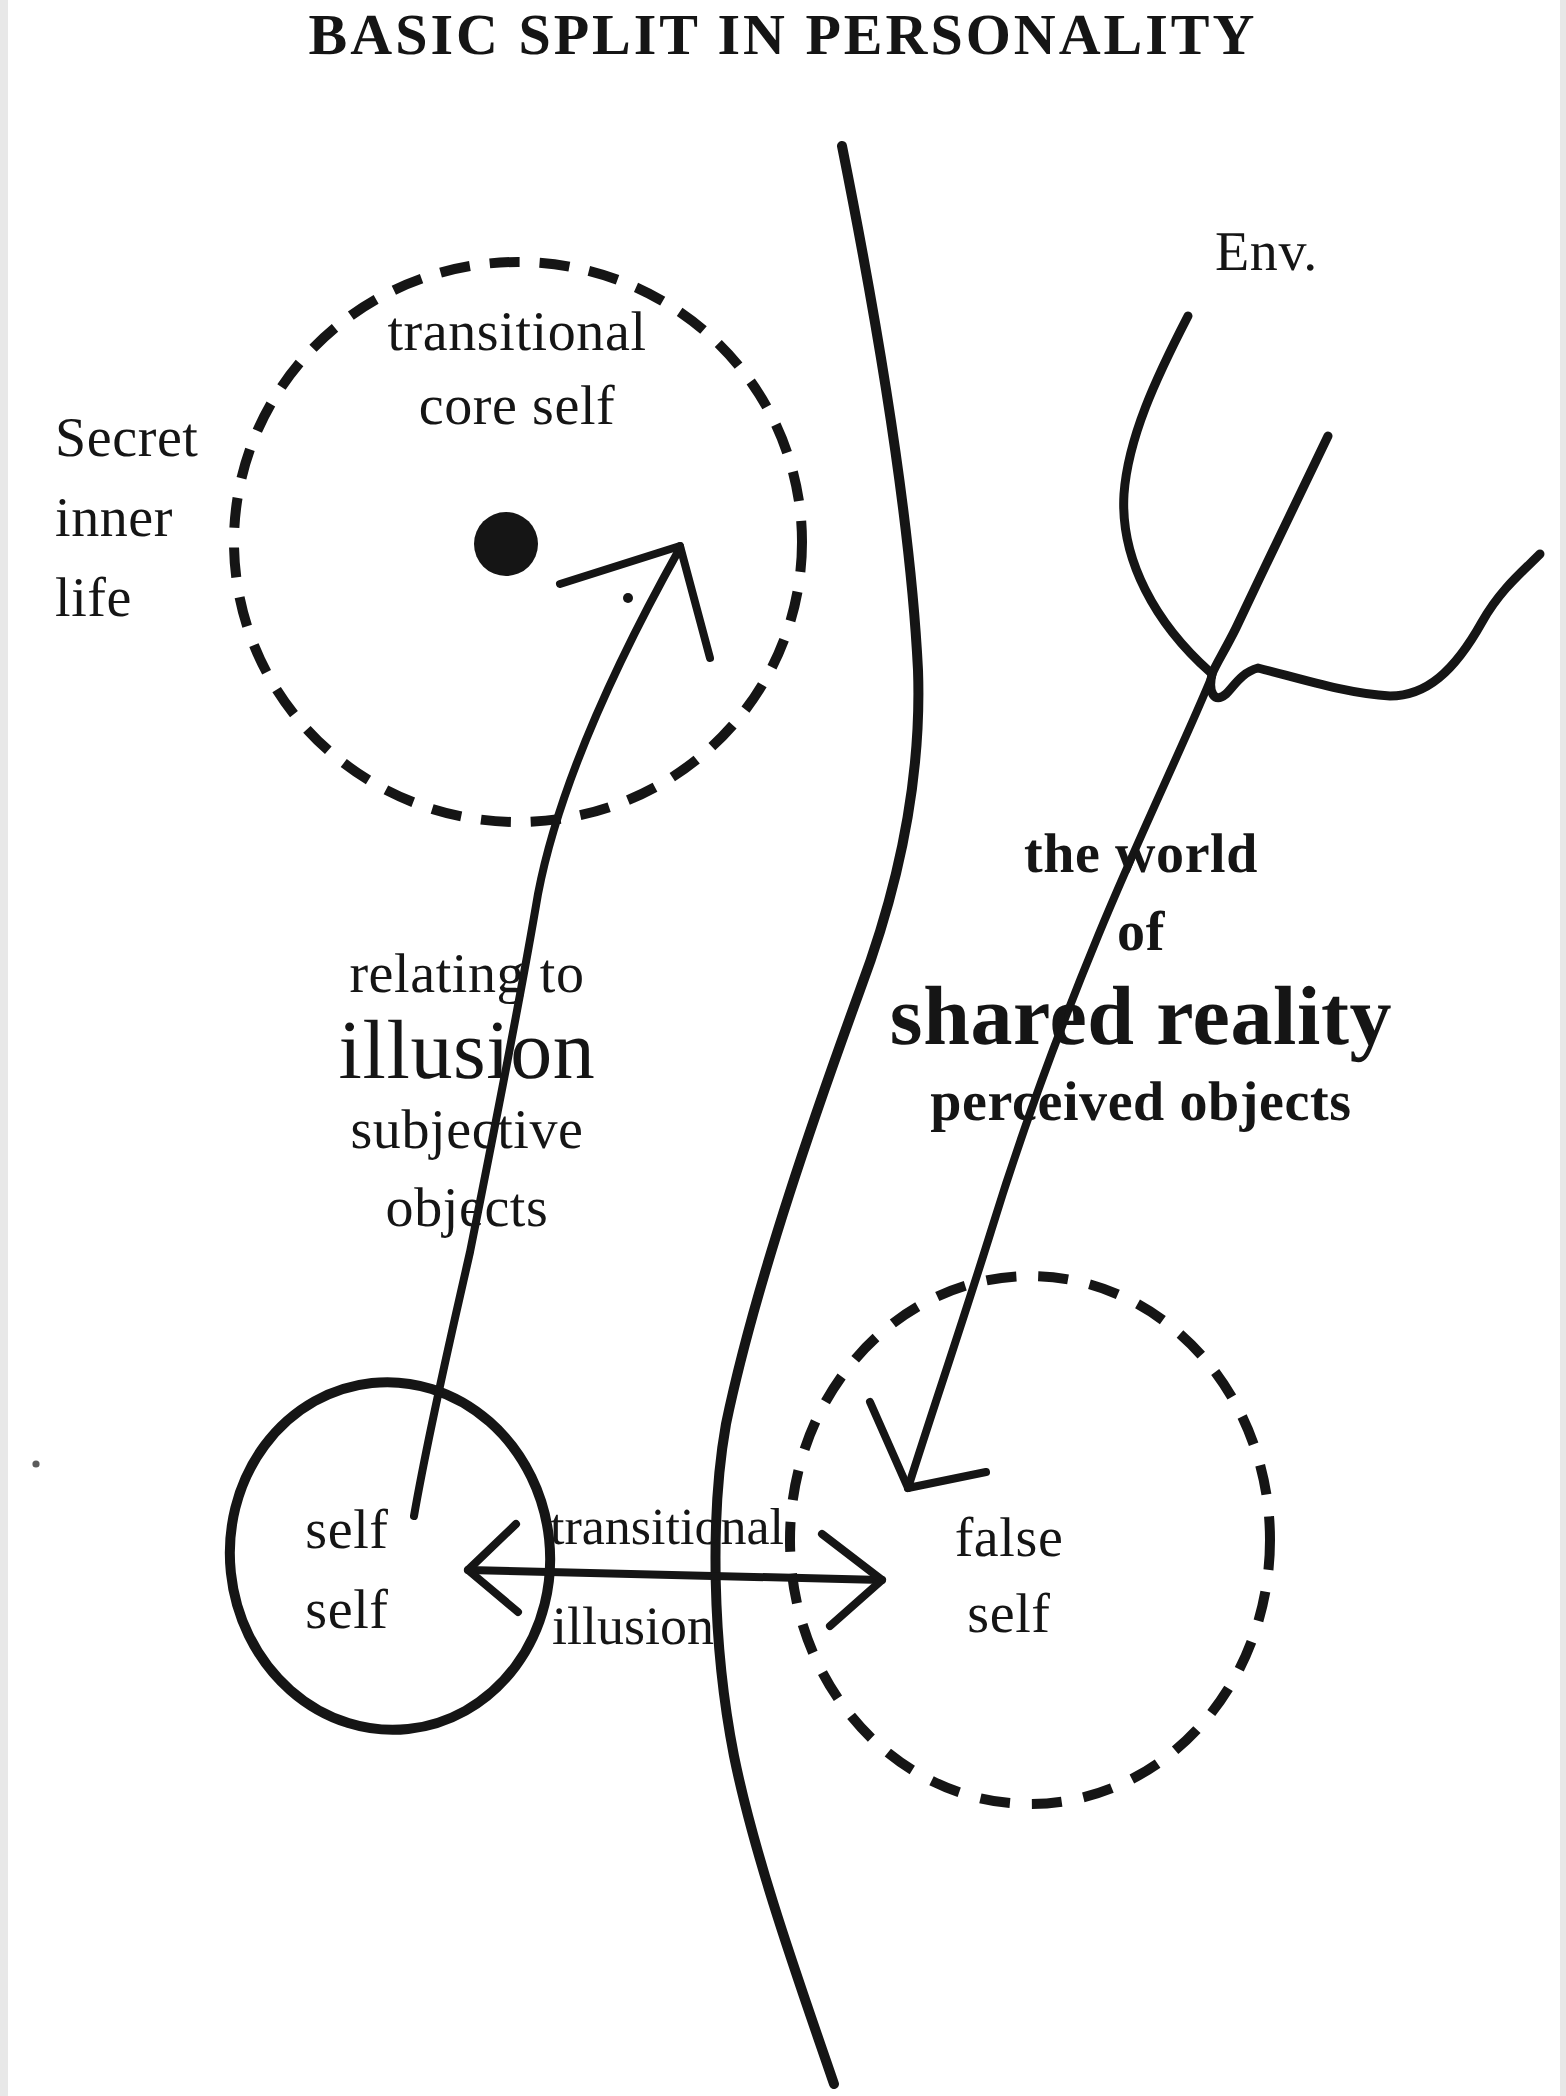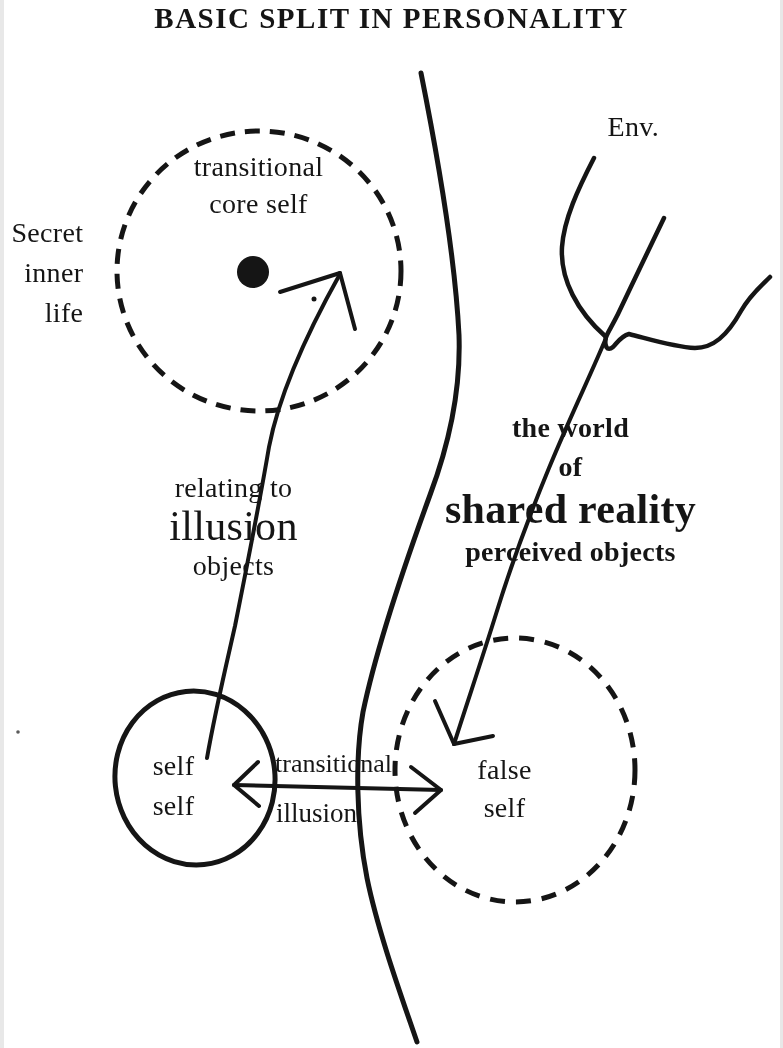--- a/index.html
+++ b/index.html
@@ -19,21 +19,21 @@
   .title {
     position:absolute; top:2px; left:0; width:100%;
     text-align:center; font-size:29px; font-weight:bold;
     letter-spacing:1.5px;
   }
   .body-text { font-size:28px; letter-spacing:0.3px; }
   .block { position:absolute; text-align:center; }
   .block .line { display:block; }
   .big { font-size:42px; }
   
-  .secret { left:8px; top:200px; text-align:right; line-height:40px;margin-top:13px; }
+  .secret { left:24px; top:200px; text-align:left; line-height:40px; }
   
   .core-text { left:115px; top:148px; width:280px; line-height:37px; }
   
   .env { left:604px; top:111px; }
   
   .relating { left:110px; top:468px; width:240px; }
   .relating .line { line-height:39px; }
   .relating .big { line-height:39px; }
   
   .world { left:437px; top:408px; width:260px;font-weight:bold; }
@@ -103,20 +103,21 @@
   <div class="block body-text core-text">
     <span class="line">transitional</span>
     <span class="line">core self</span>
   </div>
 
   <div class="lbl body-text env">Env.</div>
 
   <div class="block body-text relating">
     <span class="line">relating to</span>
     <span class="line big">illusion</span>
+    <span class="line">subjective</span>
     <span class="line">objects</span>
   </div>
 
   <div class="block body-text world">
     <span class="line">the world</span>
     <span class="line">of</span>
     <span class="line big">shared reality</span>
     <span class="line">perceived objects</span>
   </div>
 

